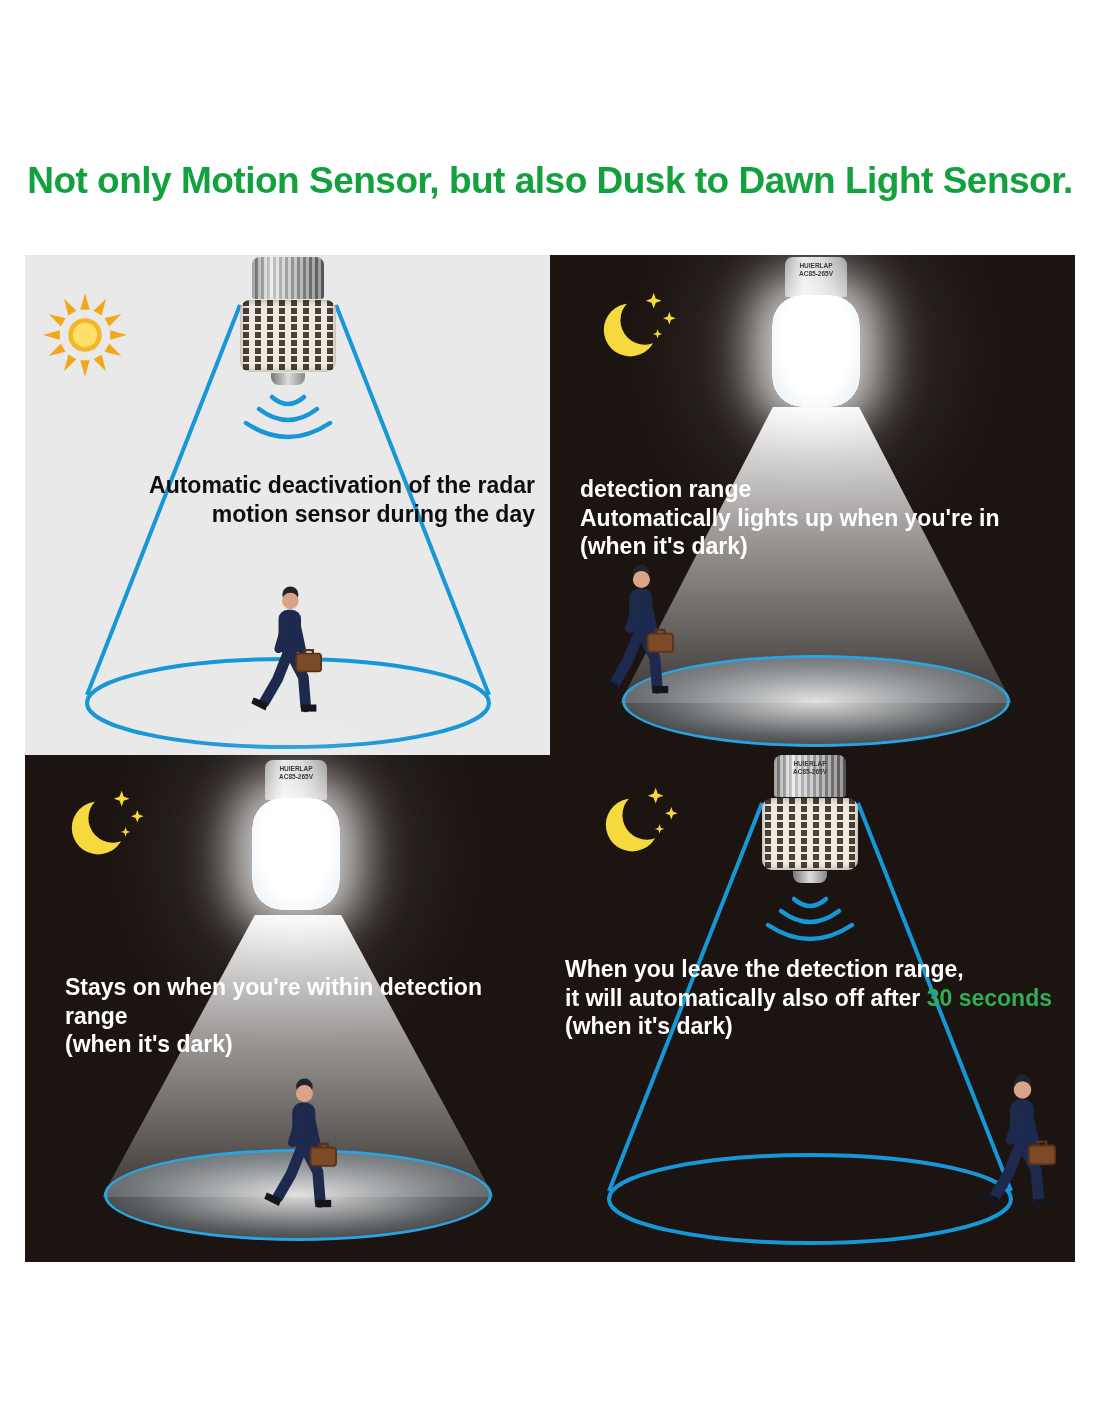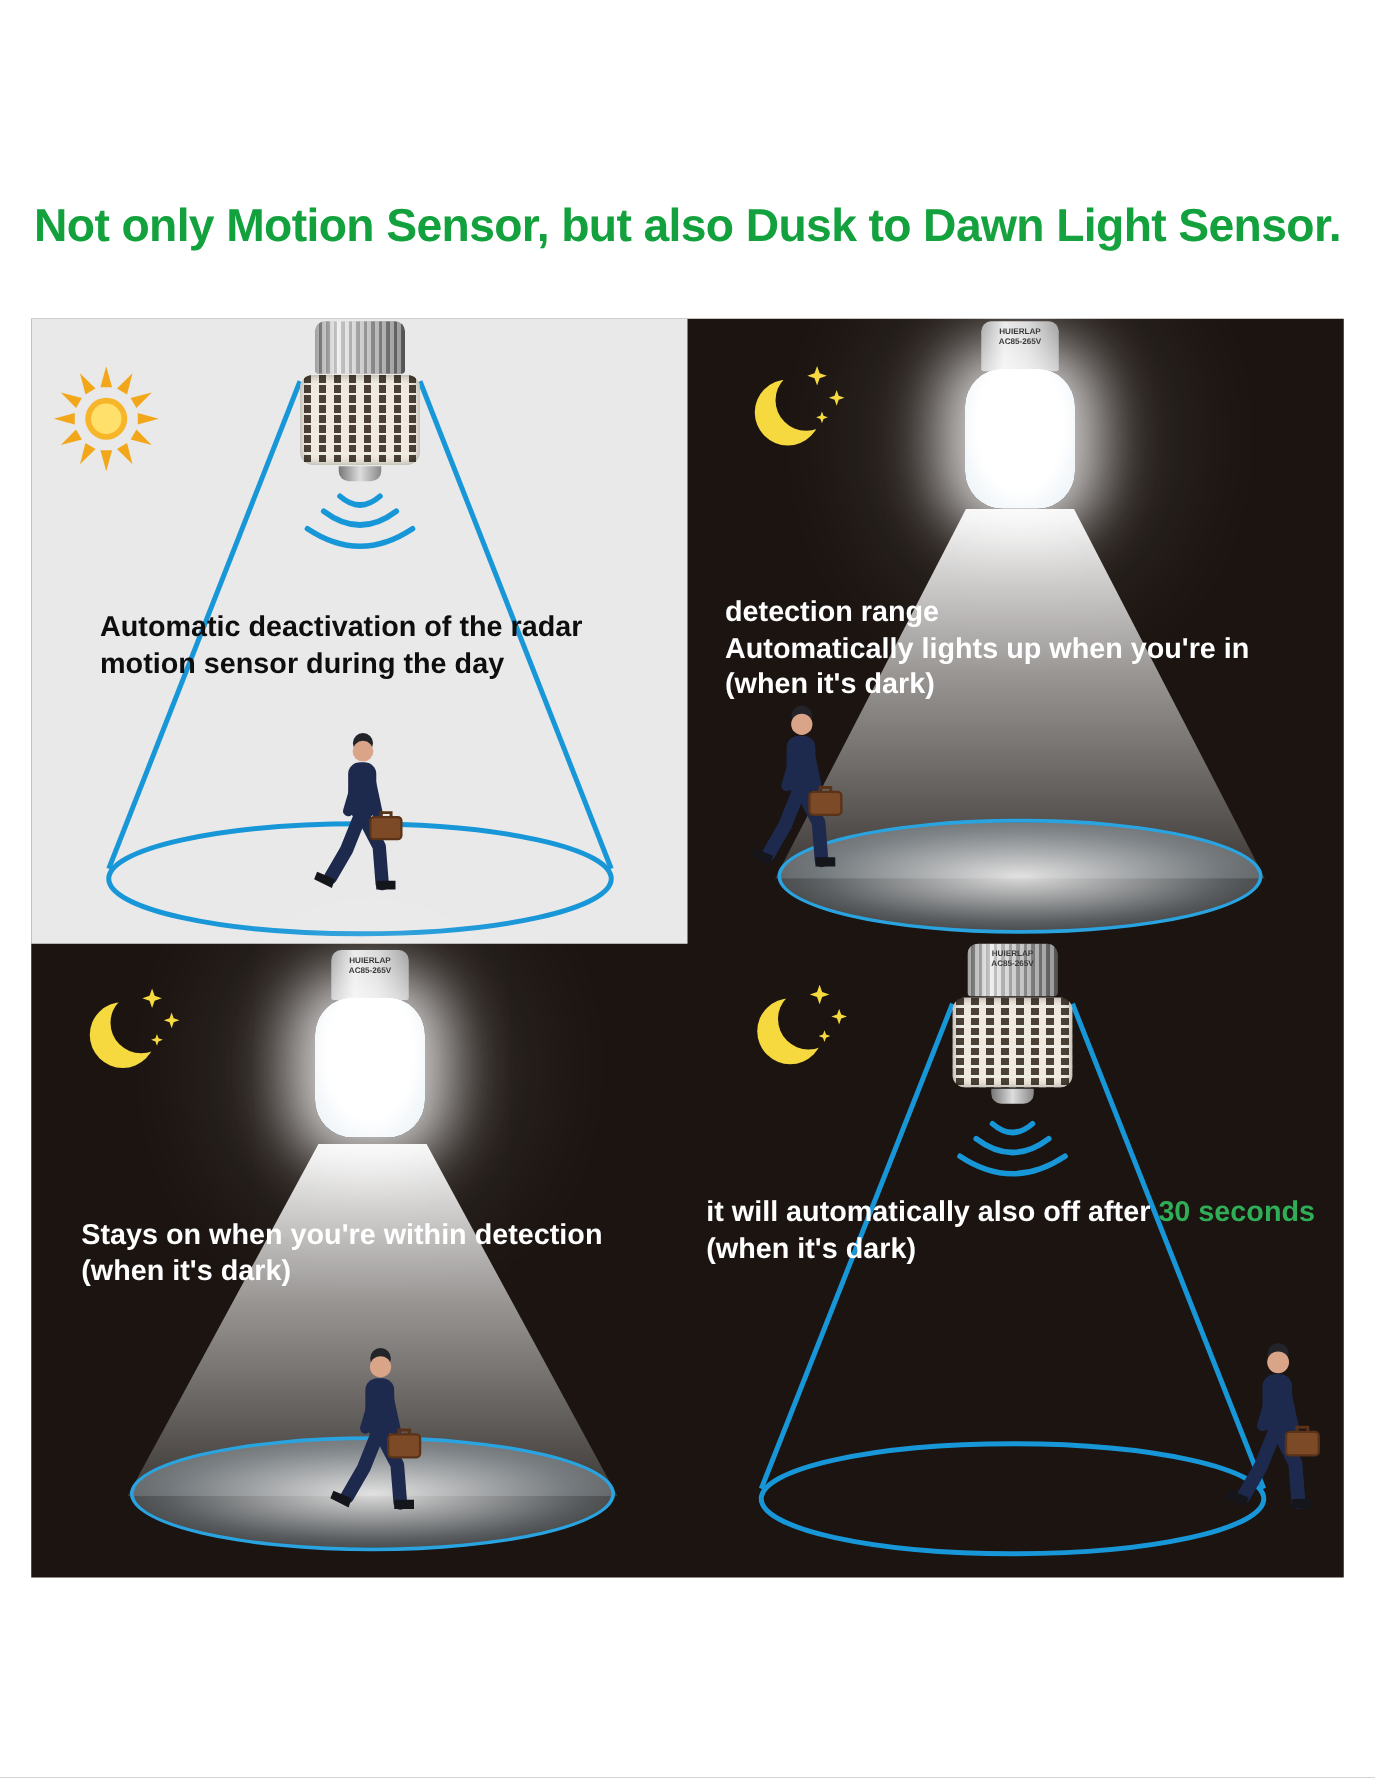--- a/index.html
+++ b/index.html
@@ -123,21 +123,21 @@
         <path d="M175,10 L22,400"></path>
         <path d="M271,10 L424,400"></path>
         <ellipse cx="223" cy="408" rx="201" ry="44"></ellipse>
       </g>
     </svg>
 
     <svg class="man" style="left:225px;top:330px;" width="76" height="142" viewBox="0 0 64 120">
       <use href="#man-symbol"></use>
     </svg>
 
-    <div class="caption dark-text" style="left:55px;top:232px;width:455px;">
+    <div class="caption dark-text" style="left:55px;top:216px;width:455px;text-align:right;">
       <div>Automatic deactivation of the radar</div>
       <div>motion sensor during the day</div>
     </div>
 
     <svg class="abs" style="left:570px;top:30px;z-index:2" width="88" height="88" viewBox="0 0 90 90">
       <use href="#moon-symbol"></use>
     </svg>
 
     <div class="light-cone" style="left:595px;top:152px;width:392px;height:296px;"></div>
     <div class="floor" style="left:597px;top:400px;width:388px;height:92px;"></div>
@@ -178,20 +178,21 @@
       </div>
       <div class="glow-body"></div>
     </div>
 
     <svg class="man" style="left:238px;top:822px;" width="78" height="146" viewBox="0 0 64 120">
       <use href="#man-symbol"></use>
     </svg>
 
     <div class="caption light-text" style="left:40px;top:718px;width:475px;">
       <div>Stays on when you're within detection</div>
+      <div>range</div>
       <div>(when it's dark)</div>
     </div>
 
     <svg class="abs" style="left:572px;top:525px;z-index:2" width="88" height="88" viewBox="0 0 90 90">
       <use href="#moon-symbol"></use>
     </svg>
 
     <div class="bulb-off" style="left:737px;top:500px;">
       <div class="bulb-cap">
         <div class="fins"></div>
@@ -214,20 +215,21 @@
         <path d="M273,10 L426,398"></path>
         <ellipse cx="225" cy="406" rx="201" ry="44"></ellipse>
       </g>
     </svg>
 
     <svg class="man" style="left:955px;top:818px;" width="80" height="150" viewBox="0 0 64 120">
       <use href="#man-symbol"></use>
     </svg>
 
     <div class="caption light-text" style="left:540px;top:700px;width:505px;">
+      <div>When you leave the detection range,</div>
       <div>
         <span>it will automatically also off after </span><span class="hl">30 seconds</span>
       </div>
       <div>(when it's dark)</div>
     </div>
 
   </div>
 </div>
 
 </body></html>

